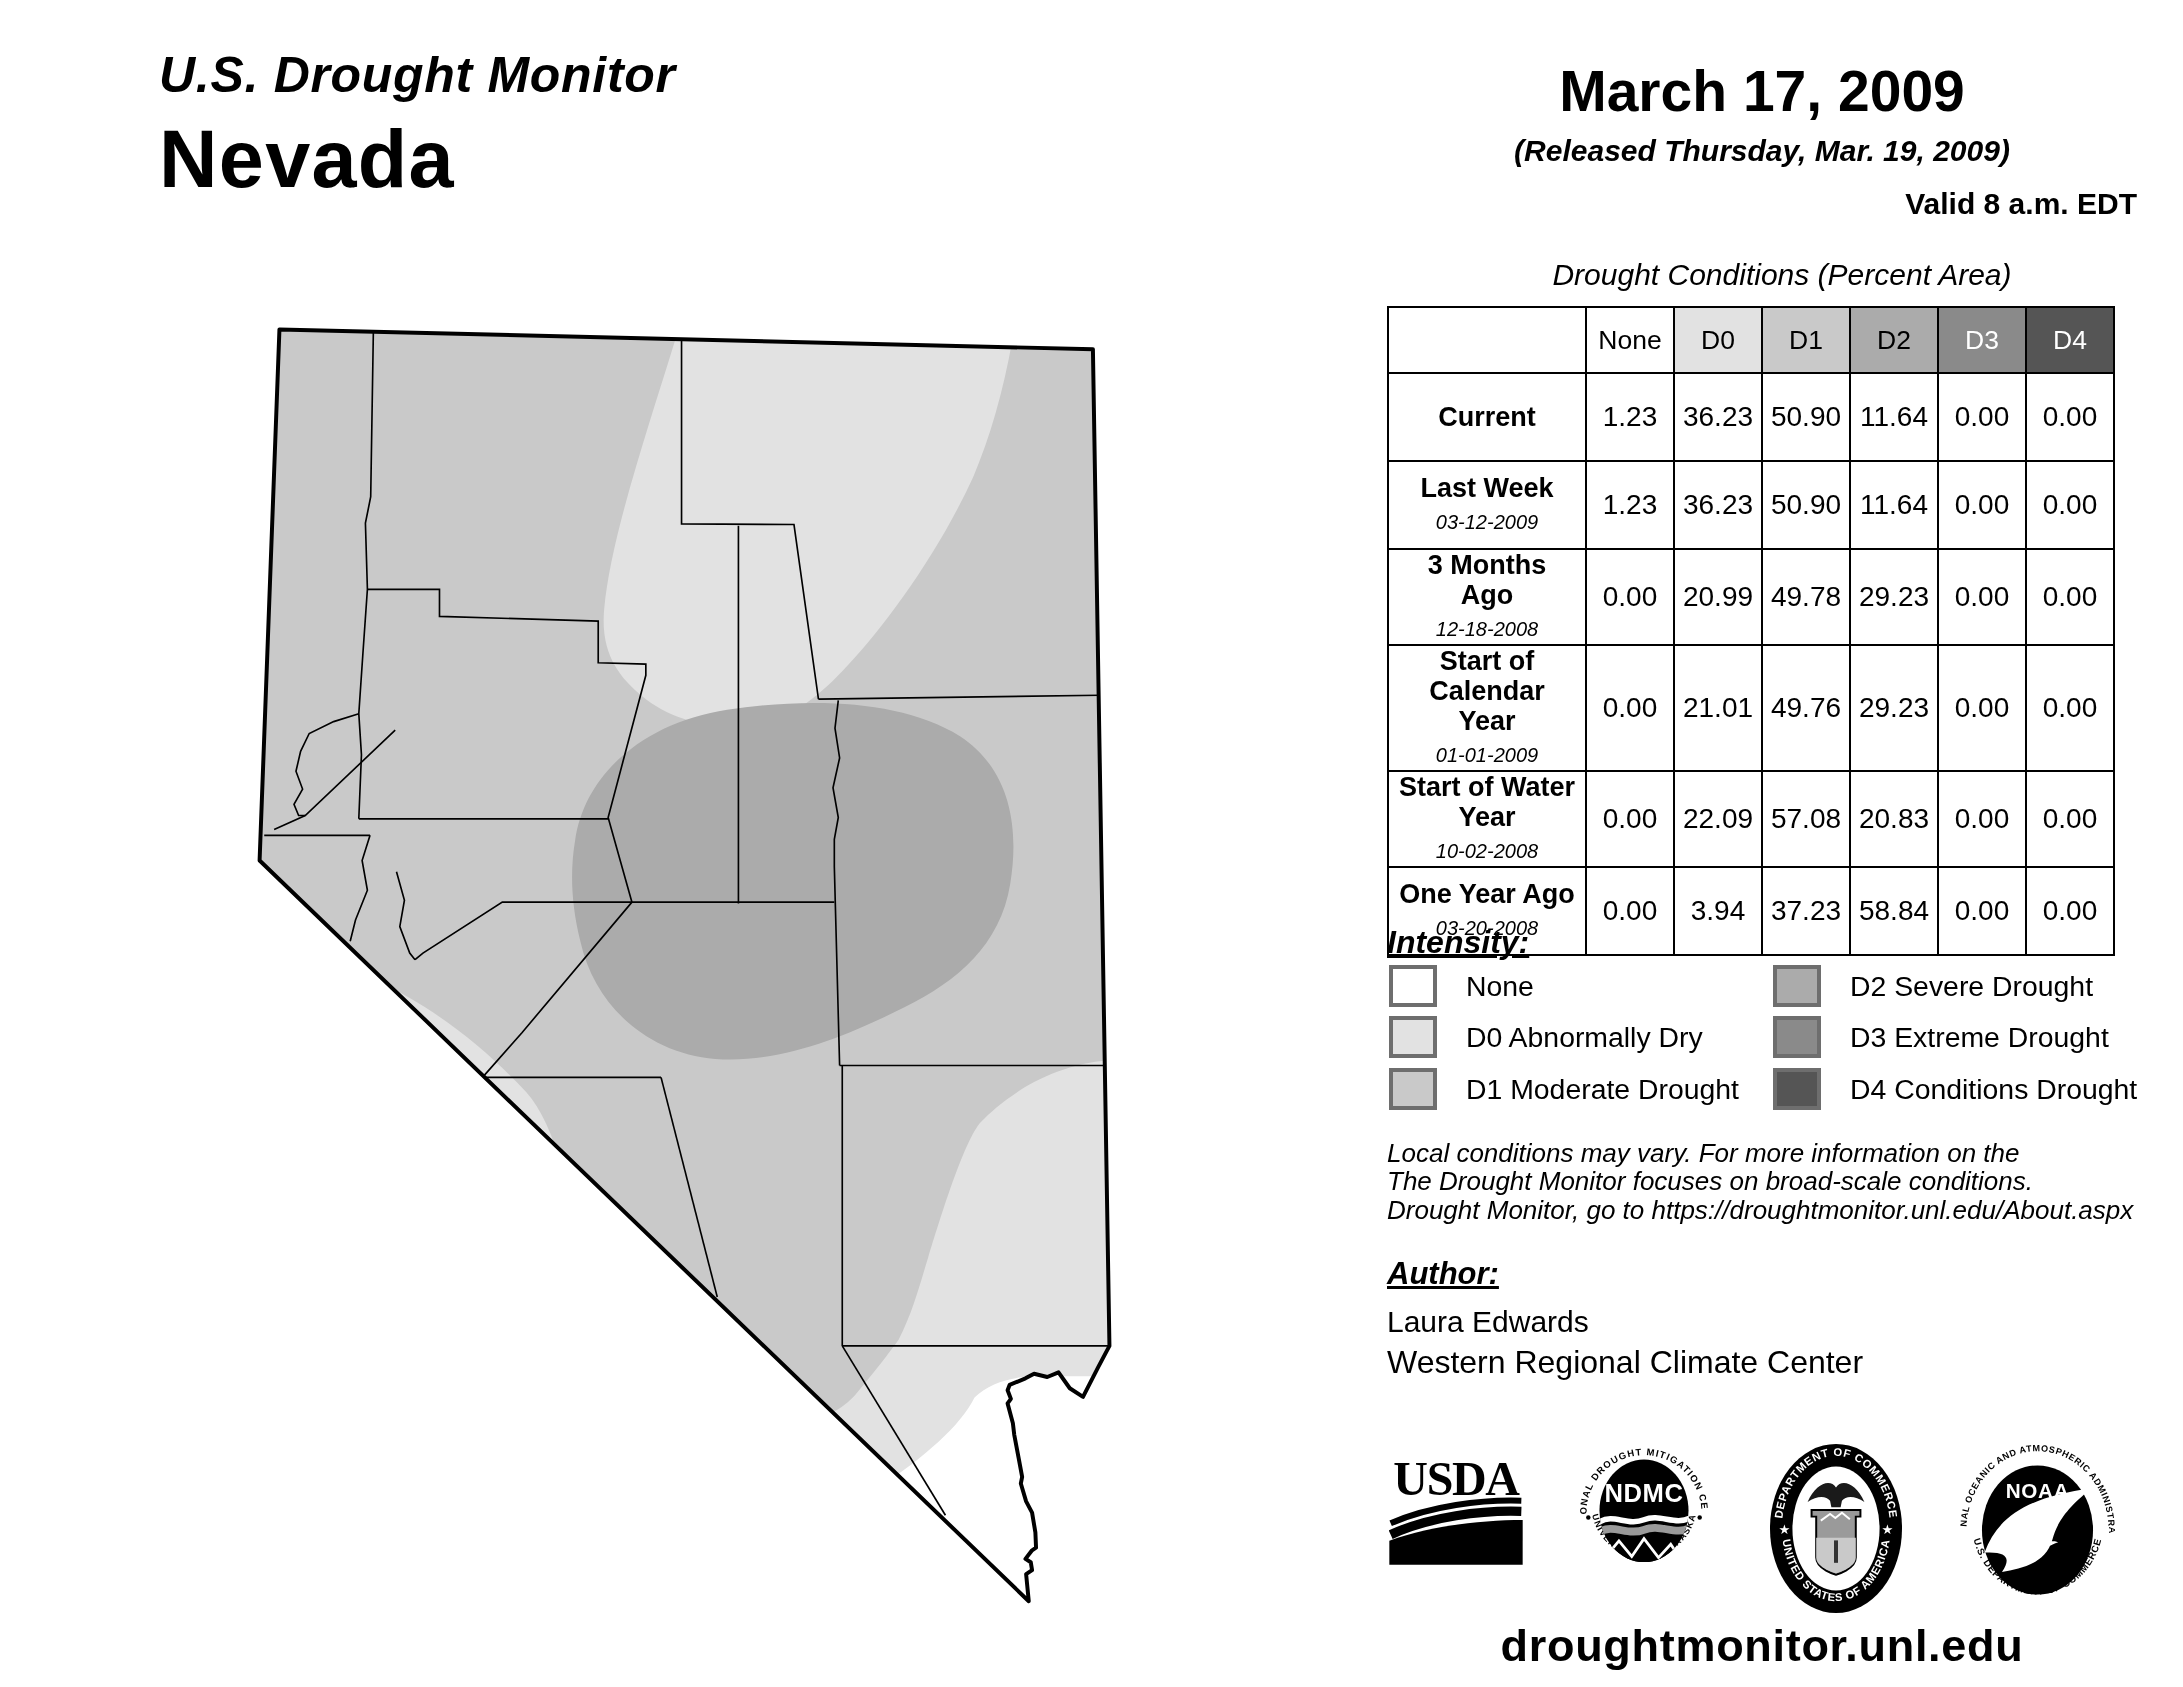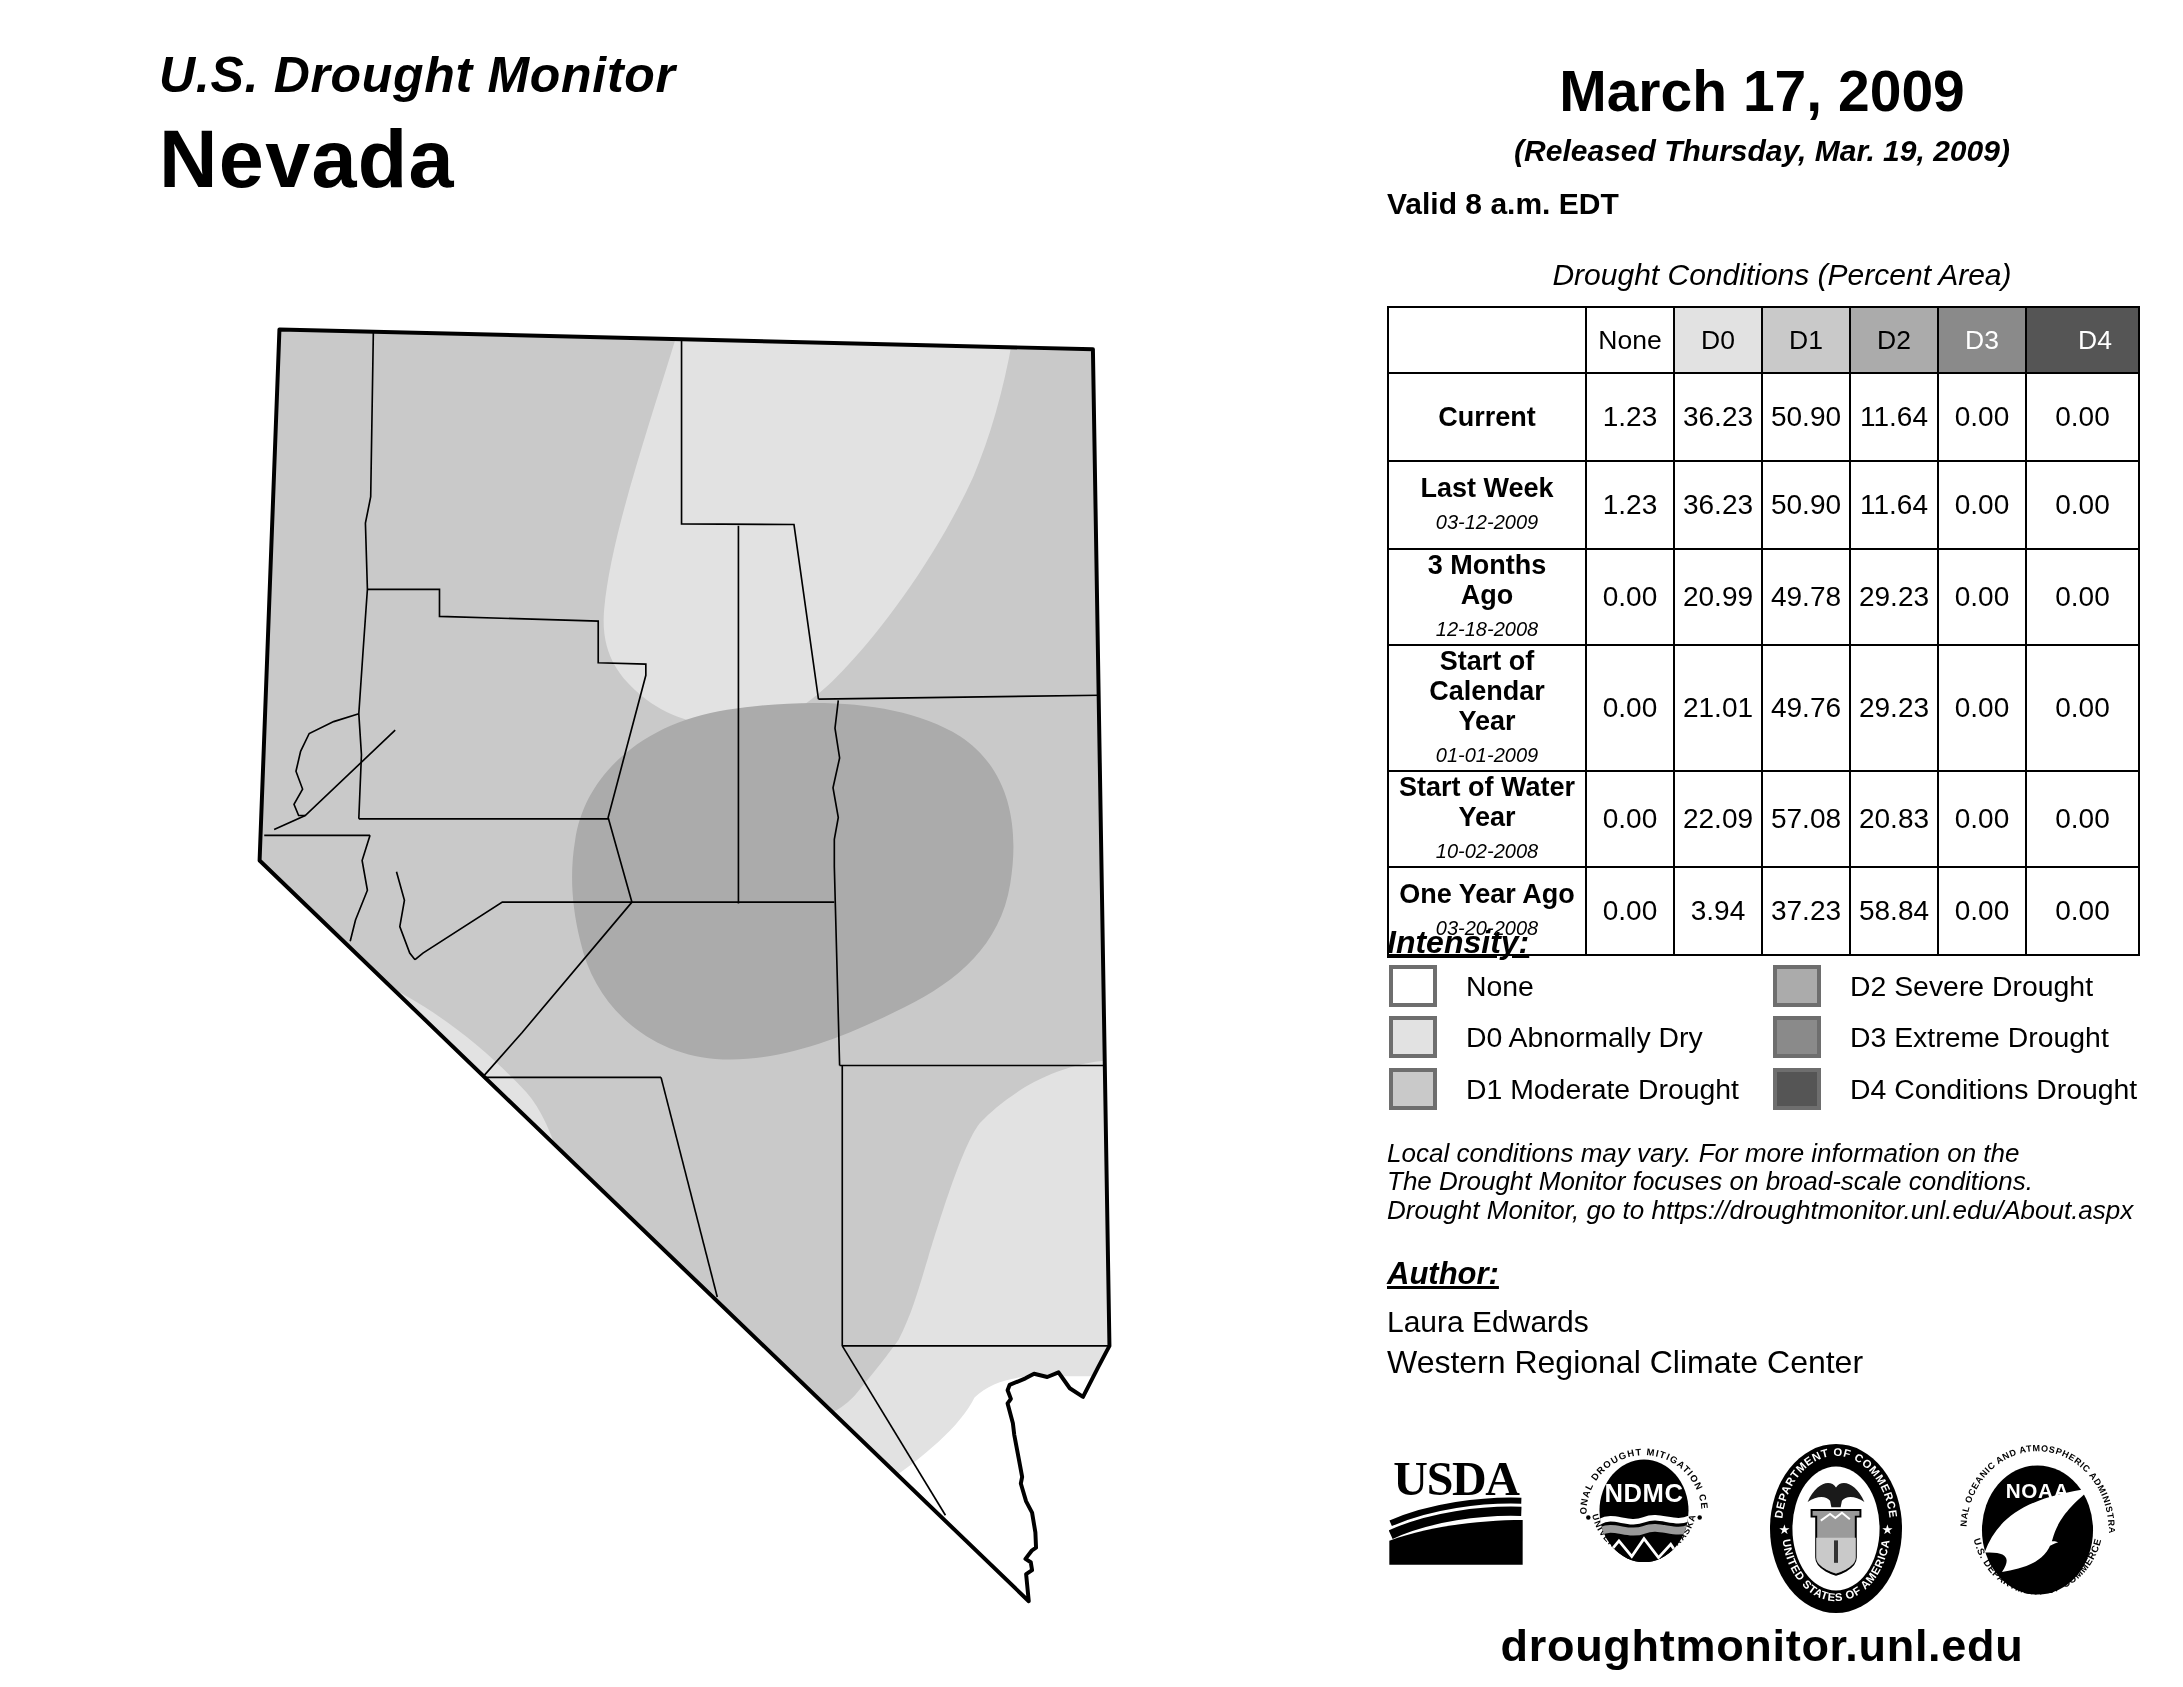--- a/index.html
+++ b/index.html
@@ -5,21 +5,21 @@
   html,body{margin:0;padding:0;background:#fff;}
   body{width:2183px;height:1687px;position:relative;overflow:hidden;
        font-family:"Liberation Sans", sans-serif;color:#000;}
   .abs{position:absolute;}
   
   .title-block{left:159px;top:46px;width:1059px;text-align:left;}
   .title-kicker{font-size:50px;font-weight:bold;font-style:italic;letter-spacing:0.7px;}
   .title-state{font-size:81px;font-weight:bold;margin-top:9.3px;letter-spacing:1.3px;}
   .hdr-date{left:1387px;top:58px;width:750px;text-align:center;font-size:57px;font-weight:bold;}
   .hdr-released{left:1387px;top:134px;width:750px;text-align:center;font-size:30px;font-weight:bold;font-style:italic;}
-  .hdr-valid{left:1387px;top:187px;width:750px;text-align:left;font-size:30px;font-weight:bold;}
+  .hdr-valid{left:1387px;top:187px;width:750px;text-align:right;font-size:30px;font-weight:bold;}
   .tbl-title{left:1508px;top:258px;width:548px;text-align:center;font-size:30px;font-style:italic;}
   
   .dm-table{left:1387px;top:306px;border-collapse:collapse;table-layout:fixed;}
   .dm-table td,.dm-table th{border:2.6px solid #000;text-align:center;vertical-align:middle;padding:0;}
   .dm-table th{height:64px;font-size:26.5px;font-weight:normal;}
   .dm-table .corner{border:none;background:#fff;}
   .dm-table td{height:86px;font-size:28px;}
   .dm-table td.rowlabel{font-weight:bold;font-size:27px;line-height:30px;padding:0 9.3px;margin-left:44px;}
   .row-date{font-weight:normal;font-style:italic;font-size:20px;margin-top:4px;}
   .dm-table .light-text{color:#fff;margin-left:12px;}
@@ -118,21 +118,21 @@
 
 <table class="abs dm-table">
   <tbody>
       <tr>
     <th class="corner w-label"></th>
     <th class="w-val" style="background-color: rgb(255, 255, 255);">None</th>
     <th class="w-val" style="background-color: rgb(226, 226, 226);">D0</th>
     <th class="w-val" style="background-color: rgb(201, 201, 201);">D1</th>
     <th class="w-val" style="background-color: rgb(171, 171, 171); text-align: center;">D2</th>
     <th class="w-val light-text" style="background-color: rgb(138, 138, 138);">D3</th>
-    <th class="w-val light-text" style="background-color: rgb(85, 85, 85); padding-left: 25px;">D4</th>
+    <th class="w-val light-text" style="background-color: rgb(85, 85, 85);">D4</th>
   </tr>
   <tr>
     <td class="rowlabel"><span>Current</span></td>
     <td>1.23</td>
     <td>36.23</td>
     <td>50.90</td>
     <td>11.64</td>
     <td>0.00</td>
     <td>0.00</td>
   </tr>

